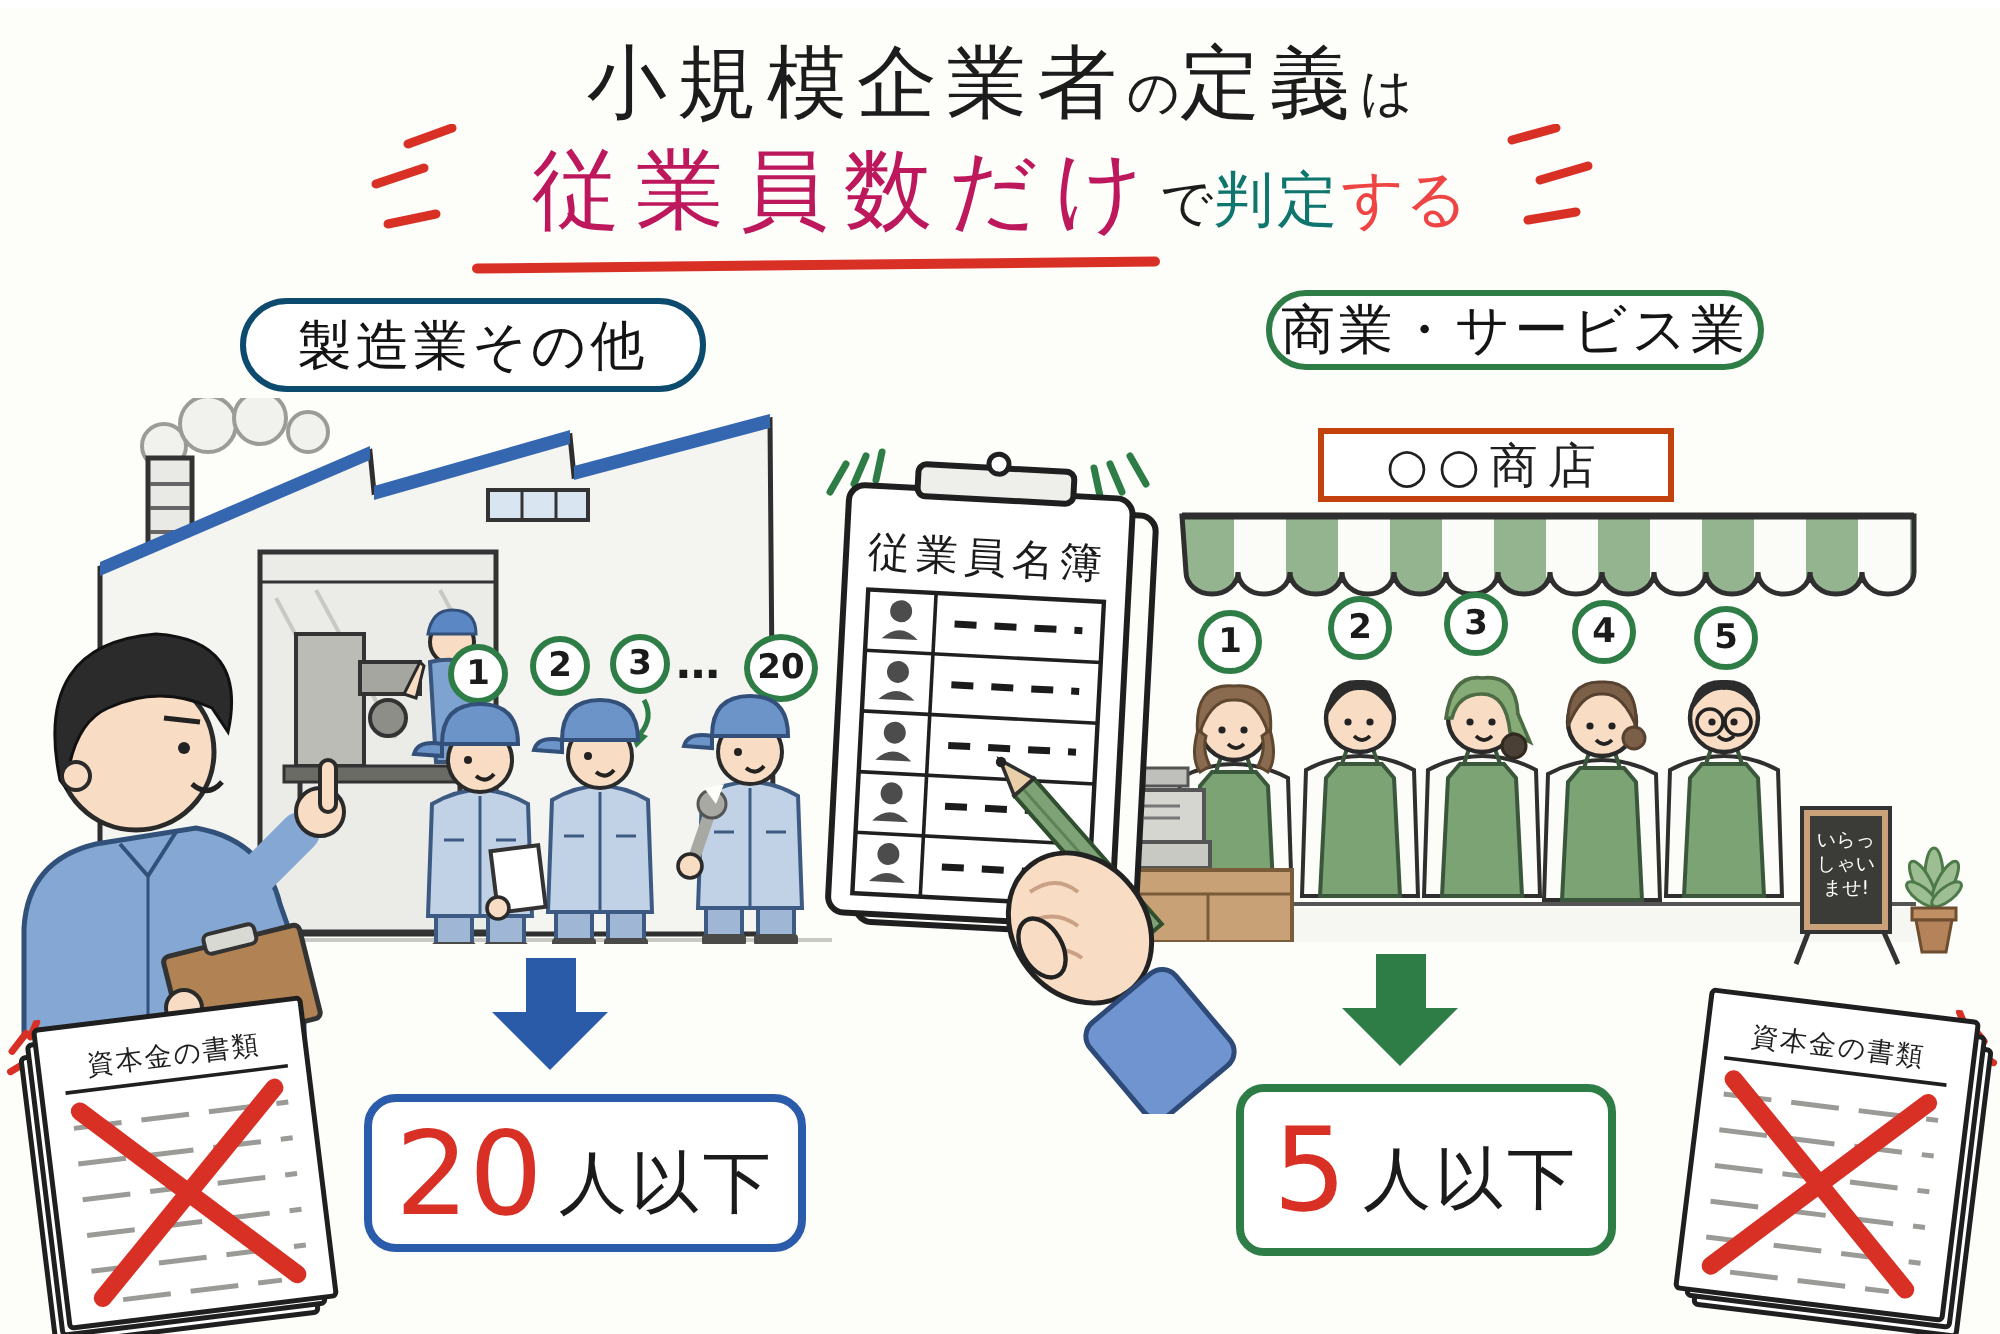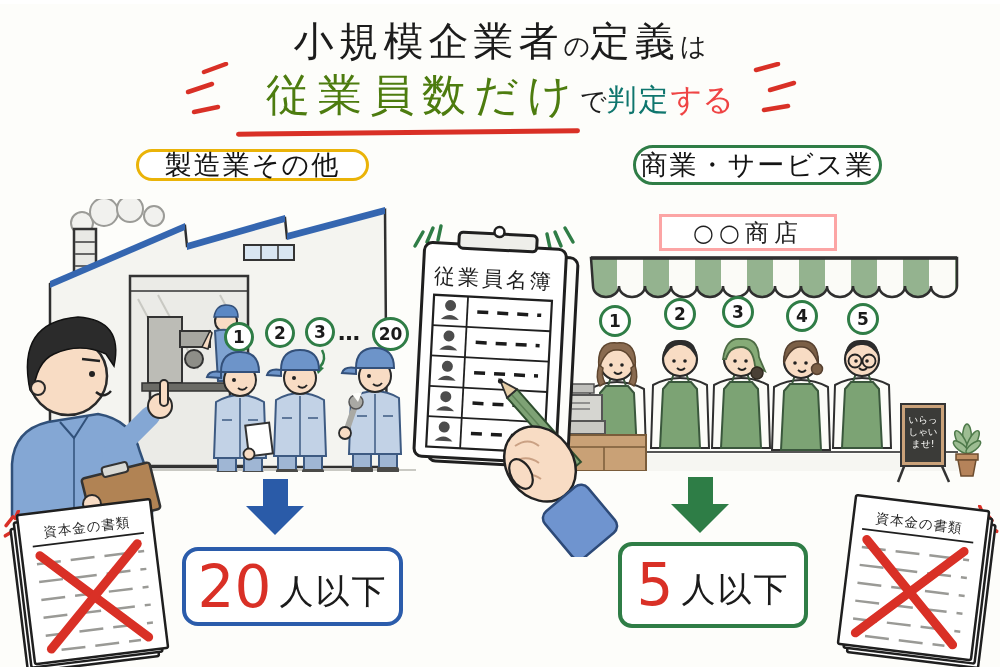--- a/index.html
+++ b/index.html
@@ -5,32 +5,32 @@
   *{margin:0;padding:0;box-sizing:border-box}
   html,body{background:#ffffff}
   .stage{position:relative;width:1000px;height:667px;margin:4px auto;background:#fdfdfa;
          font-family:"DejaVu Sans",sans-serif;overflow:hidden;color:#1f1f1f}
   .abs{position:absolute}
   
   .title1{left:0;right:0;top:10px;text-align:center;white-space:nowrap}
   .title1 .big{font-size:40px;letter-spacing:5px;color:#1c1c1c}
   .title1 .small{font-size:26px;color:#1c1c1c}
   .title2{left:0;right:0;top:62px;text-align:center;white-space:nowrap}
-  .title2 .hl{font-size:44px;letter-spacing:8px;color:#4d7c0f}
+  .title2 .hl{font-size:44px;letter-spacing:8px;color:#be185d}
   .title2 .sm{font-size:26px;color:#1c1c1c}
   .title2 .md{font-size:30px;letter-spacing:2px;color:#0f766e}
   .title2 .md2{font-size:31px;color:#ef4444}
   .redline{left:236px;top:126px;width:344px;height:5px;background:#d93026;border-radius:4px;transform:rotate(-0.6deg)}
   
   .pill{display:flex;align-items:center;justify-content:center;background:#fff;
         font-size:27px;letter-spacing:2px;color:#141414;white-space:nowrap}
-  .pill-mfg{left:136px;top:145px;width:233px;height:32px;border:3px solid #eab308;border-radius:26px}
+  .pill-mfg{left:120px;top:145px;width:233px;height:47px;border:3px solid #0c4a6e;border-radius:26px}
   .pill-com{left:633px;top:141px;width:249px;height:40px;border:3px solid #2f7d46;border-radius:27px}
   
-  .sign{left:659px;top:210px;width:178px;height:37px;border:3px solid #fca5a5;background:#fff;
+  .sign{left:659px;top:210px;width:178px;height:37px;border:3px solid #c2410c;background:#fff;
         display:flex;align-items:center;justify-content:center;font-size:24px;letter-spacing:5px}
   
   .numc{position:absolute;display:flex;align-items:center;justify-content:center;background:#fff;
         border:3px solid #2f7d46;border-radius:50%;font-weight:bold;color:#1b1b1b;font-size:17px}
   .dots{position:absolute;font-size:22px;font-weight:bold;letter-spacing:2px;color:#1b1b1b}
   
   .arr{position:absolute;width:58px}
   .arr .shaft{margin:0 auto;width:25px;height:27px}
   .arr .head{width:0;height:0;border-left:29px solid transparent;border-right:29px solid transparent;border-top:29px solid #000}
   .arr-blue .shaft{background:#2a5ba8}.arr-blue .head{border-top-color:#2a5ba8}

